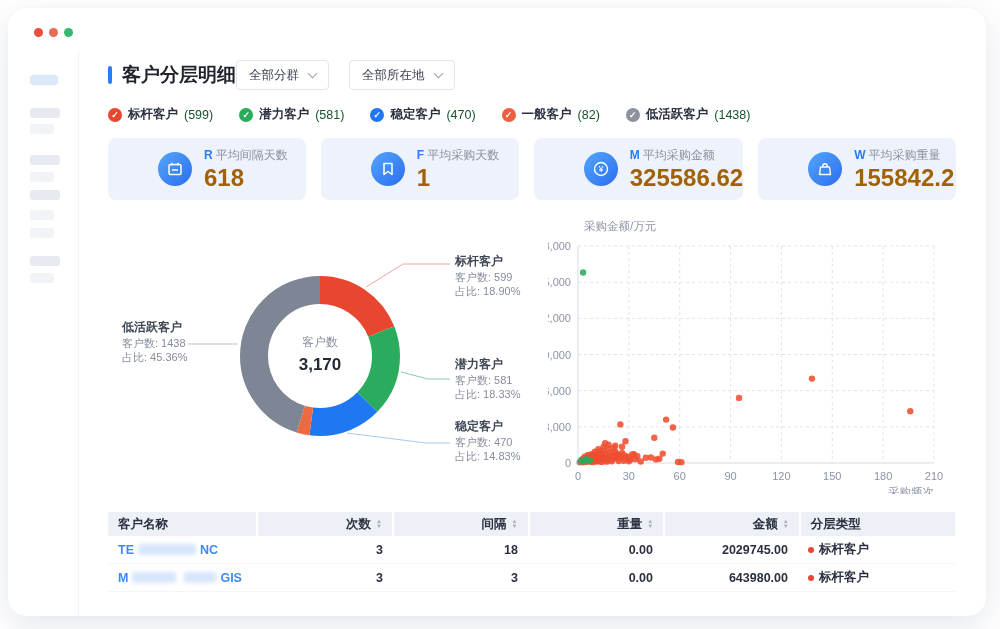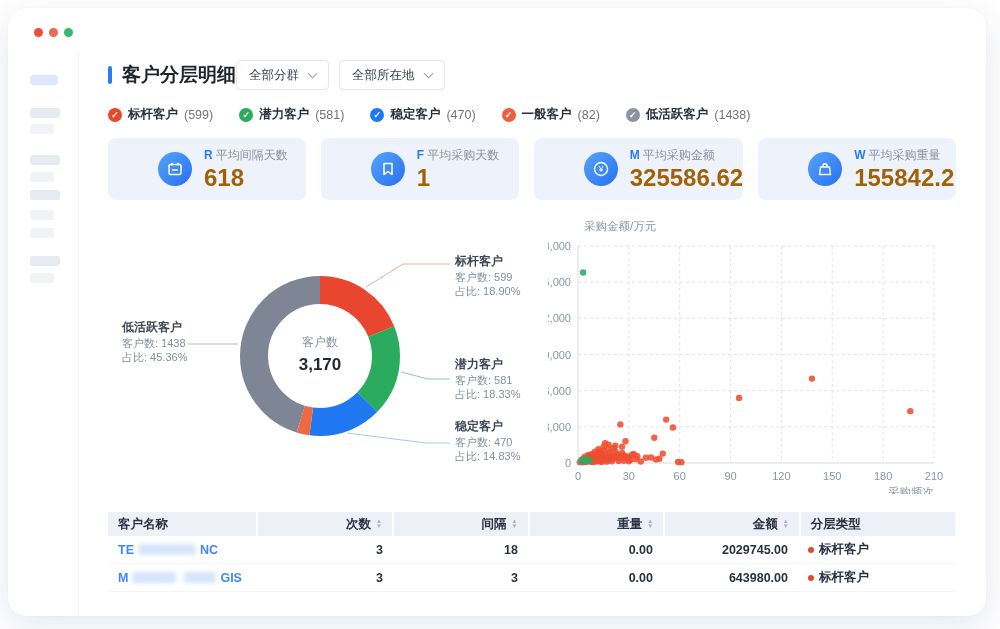--- a/index.html
+++ b/index.html
@@ -12,31 +12,31 @@
   .tdot{width:9px;height:9px;border-radius:50%;}
   
   .sidebar{position:absolute;left:0;top:44px;bottom:0;width:70px;border-right:1px solid #f2f3f6;}
   .skel{position:absolute;left:22px;height:10px;border-radius:3px;}
   
   .main{position:absolute;left:70px;top:0;right:0;bottom:0;padding:0 30px;}
   .header{display:flex;justify-content:flex-start;align-items:center;margin-top:52px;}
   .title-wrap{display:flex;align-items:center;gap:10px;}
   .title-bar{width:4px;height:18px;background:#2b7cf6;border-radius:2px;}
   .page-title{font-size:19px;font-weight:bold;color:#20242c;margin:0;}
-  .filters{display:flex;gap:10px;}
+  .filters{display:flex;gap:20px;}
   .filter-btn{height:30px;padding:0 12px;border:1px solid #e3e6ec;border-radius:4px;background:#fff;
               font-size:12.5px;color:#3a4150;display:flex;align-items:center;gap:10px;cursor:pointer;}
   .chev{width:6px;height:6px;border-right:1.4px solid #9aa3b2;border-bottom:1.4px solid #9aa3b2;
         transform:rotate(45deg);margin-top:-3px;}
   
   .legend{display:flex;gap:26px;margin-top:16px;align-items:center;}
   .legend-item{display:flex;align-items:center;gap:6px;font-size:12.5px;color:#2a3040;font-weight:bold;cursor:pointer;}
   .legend-check{width:14px;height:14px;border-radius:50%;color:#fff;font-size:9px;line-height:14px;
                 display:inline-flex;align-items:center;justify-content:center;}
-  .legend-count{color:#737373;font-weight:normal;}
+  .legend-count{color:#14532d;font-weight:normal;}
   
   .kpis{display:flex;gap:15px;margin-top:15px;}
   .kpi{flex:1;background:#eef2fb;border-radius:8px;height:62px;display:flex;align-items:center;padding-left:50px;box-sizing:border-box;}
   .kpi-icon{width:34px;height:34px;border-radius:50%;background:linear-gradient(135deg,#54a5fa,#2a6ef0);
             display:flex;align-items:center;justify-content:center;flex:none;}
   .kpi-text{margin-left:12px;}
   .kpi-label{font-size:12px;color:#8a919f;}
   .kpi-letter{color:#2b7cf6;font-weight:bold;margin-right:3px;}
   .kpi-value{font-size:24px;font-weight:bold;color:#a16207;margin-top:0;}
   

